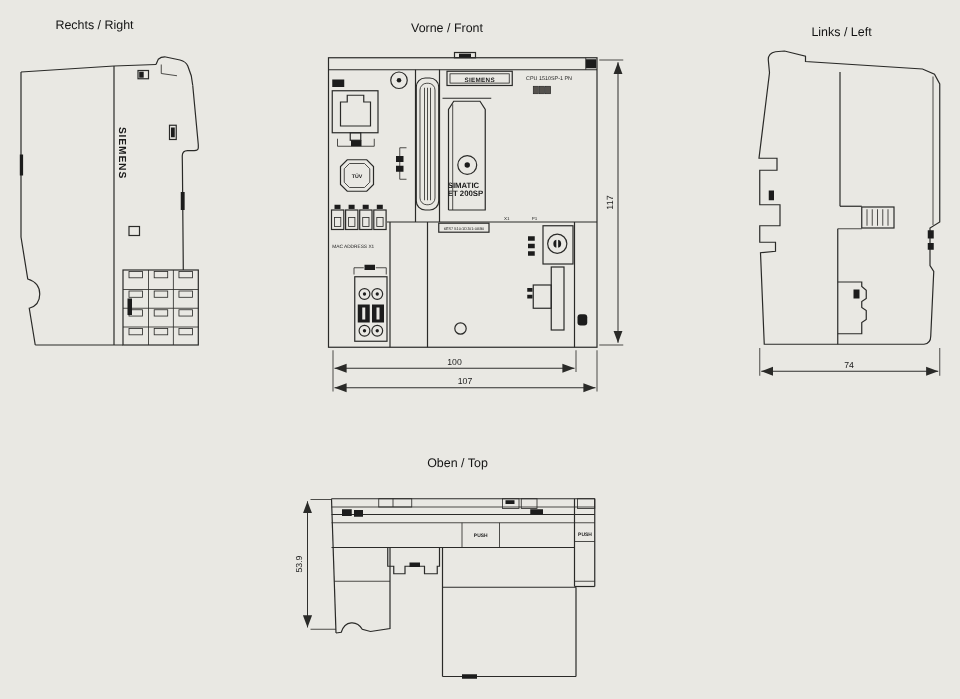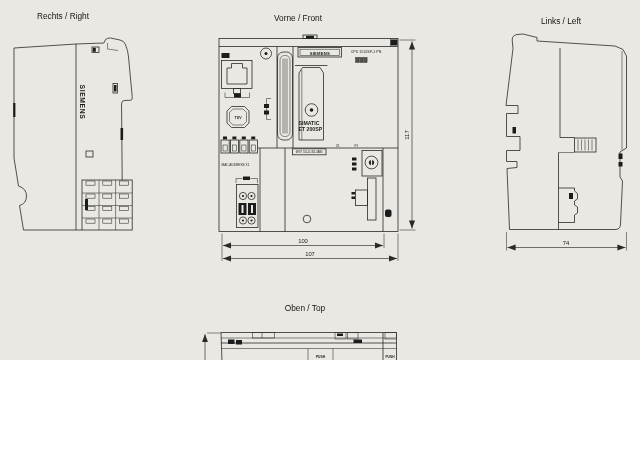--- a/index.html
+++ b/index.html
@@ -1,16 +1,16 @@
 <!DOCTYPE html>
 <html><head>
 <meta charset="utf-8">
 <style>
   html,body{margin:0;padding:0;}
-  .canvas{position:relative;width:640px;height:360px;background:#e9e8e3;overflow:hidden;
+  .canvas{position:relative;width:640px;height:466px;background:#e9e8e3;overflow:hidden;
           font-family:"Liberation Sans",sans-serif;}
   svg{position:absolute;left:0;top:0;}
   .ln{fill:none;stroke:#2a2a28;stroke-width:0.8;}
   .lt{fill:none;stroke:#2a2a28;stroke-width:0.55;}
   .fd{fill:#1c1c1c;stroke:none;}
   .fg{fill:#55524e;stroke:#1c1c1c;stroke-width:0.4;}
   .dim{fill:none;stroke:#2a2a28;stroke-width:0.65;}
   text{fill:#1b1b1b;font-family:"Liberation Sans",sans-serif;}
   .title{font-size:8.3px;fill:#141414;}
   .dimtxt{font-size:6px;}

